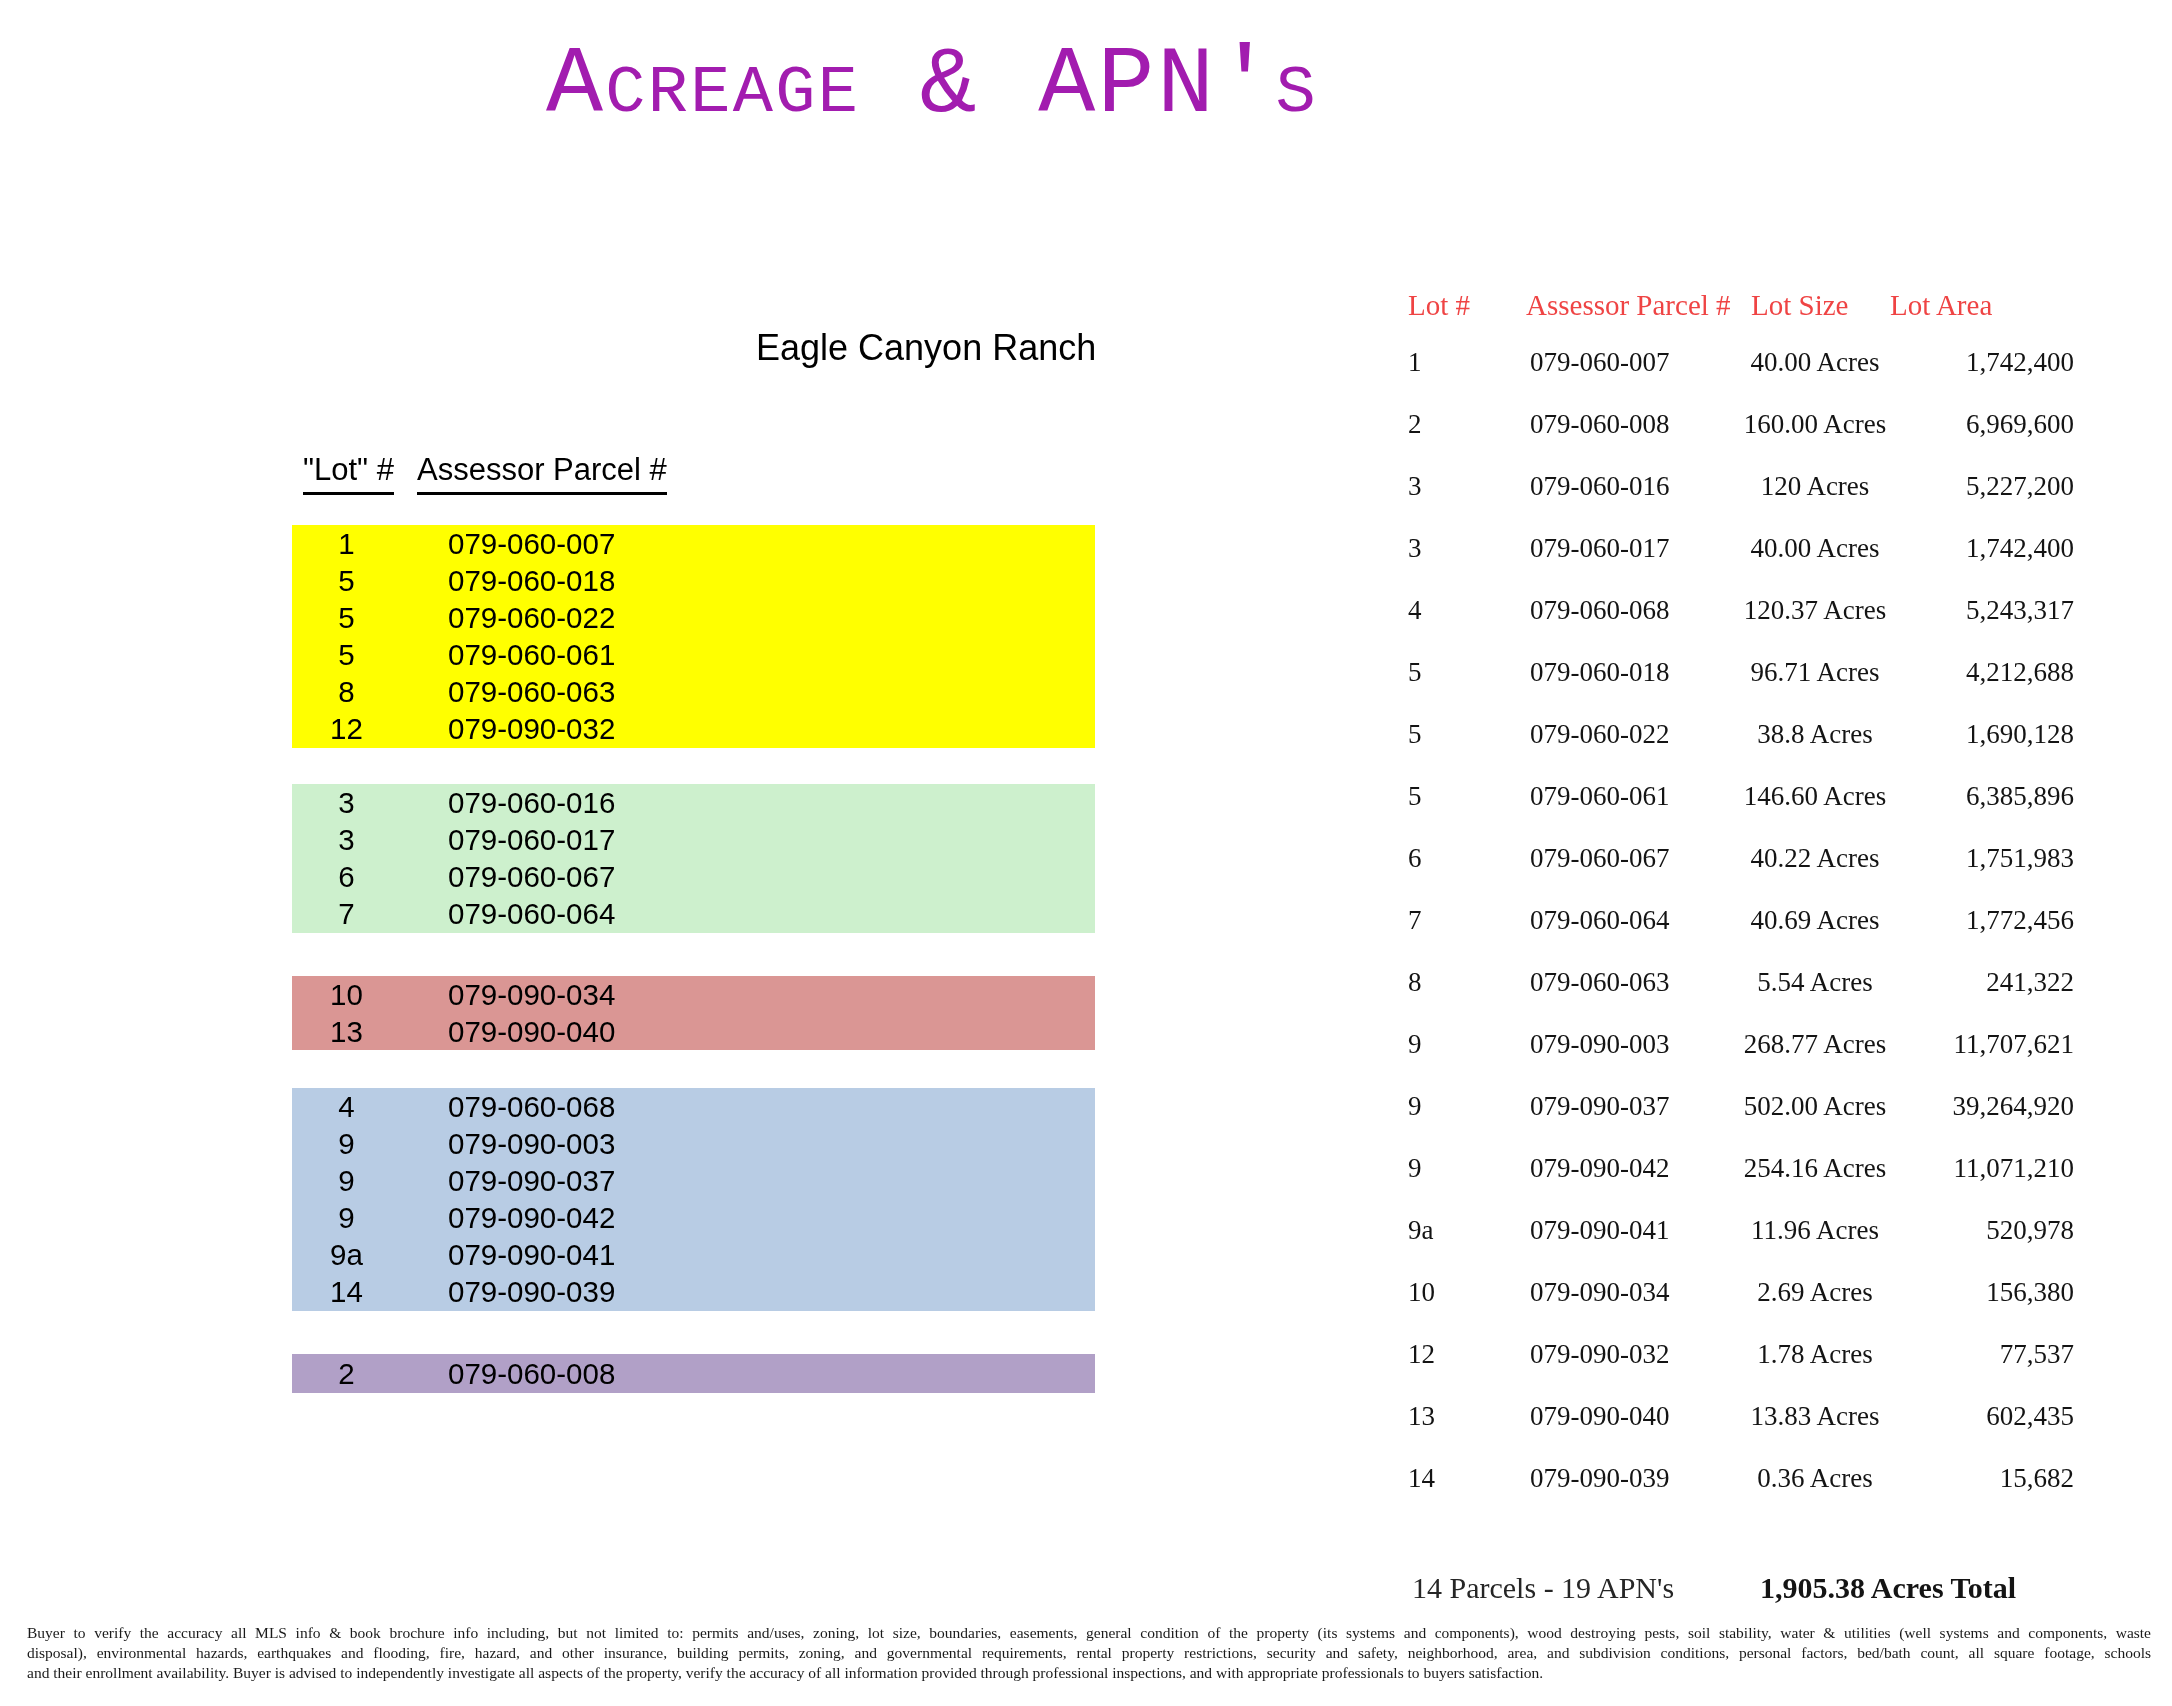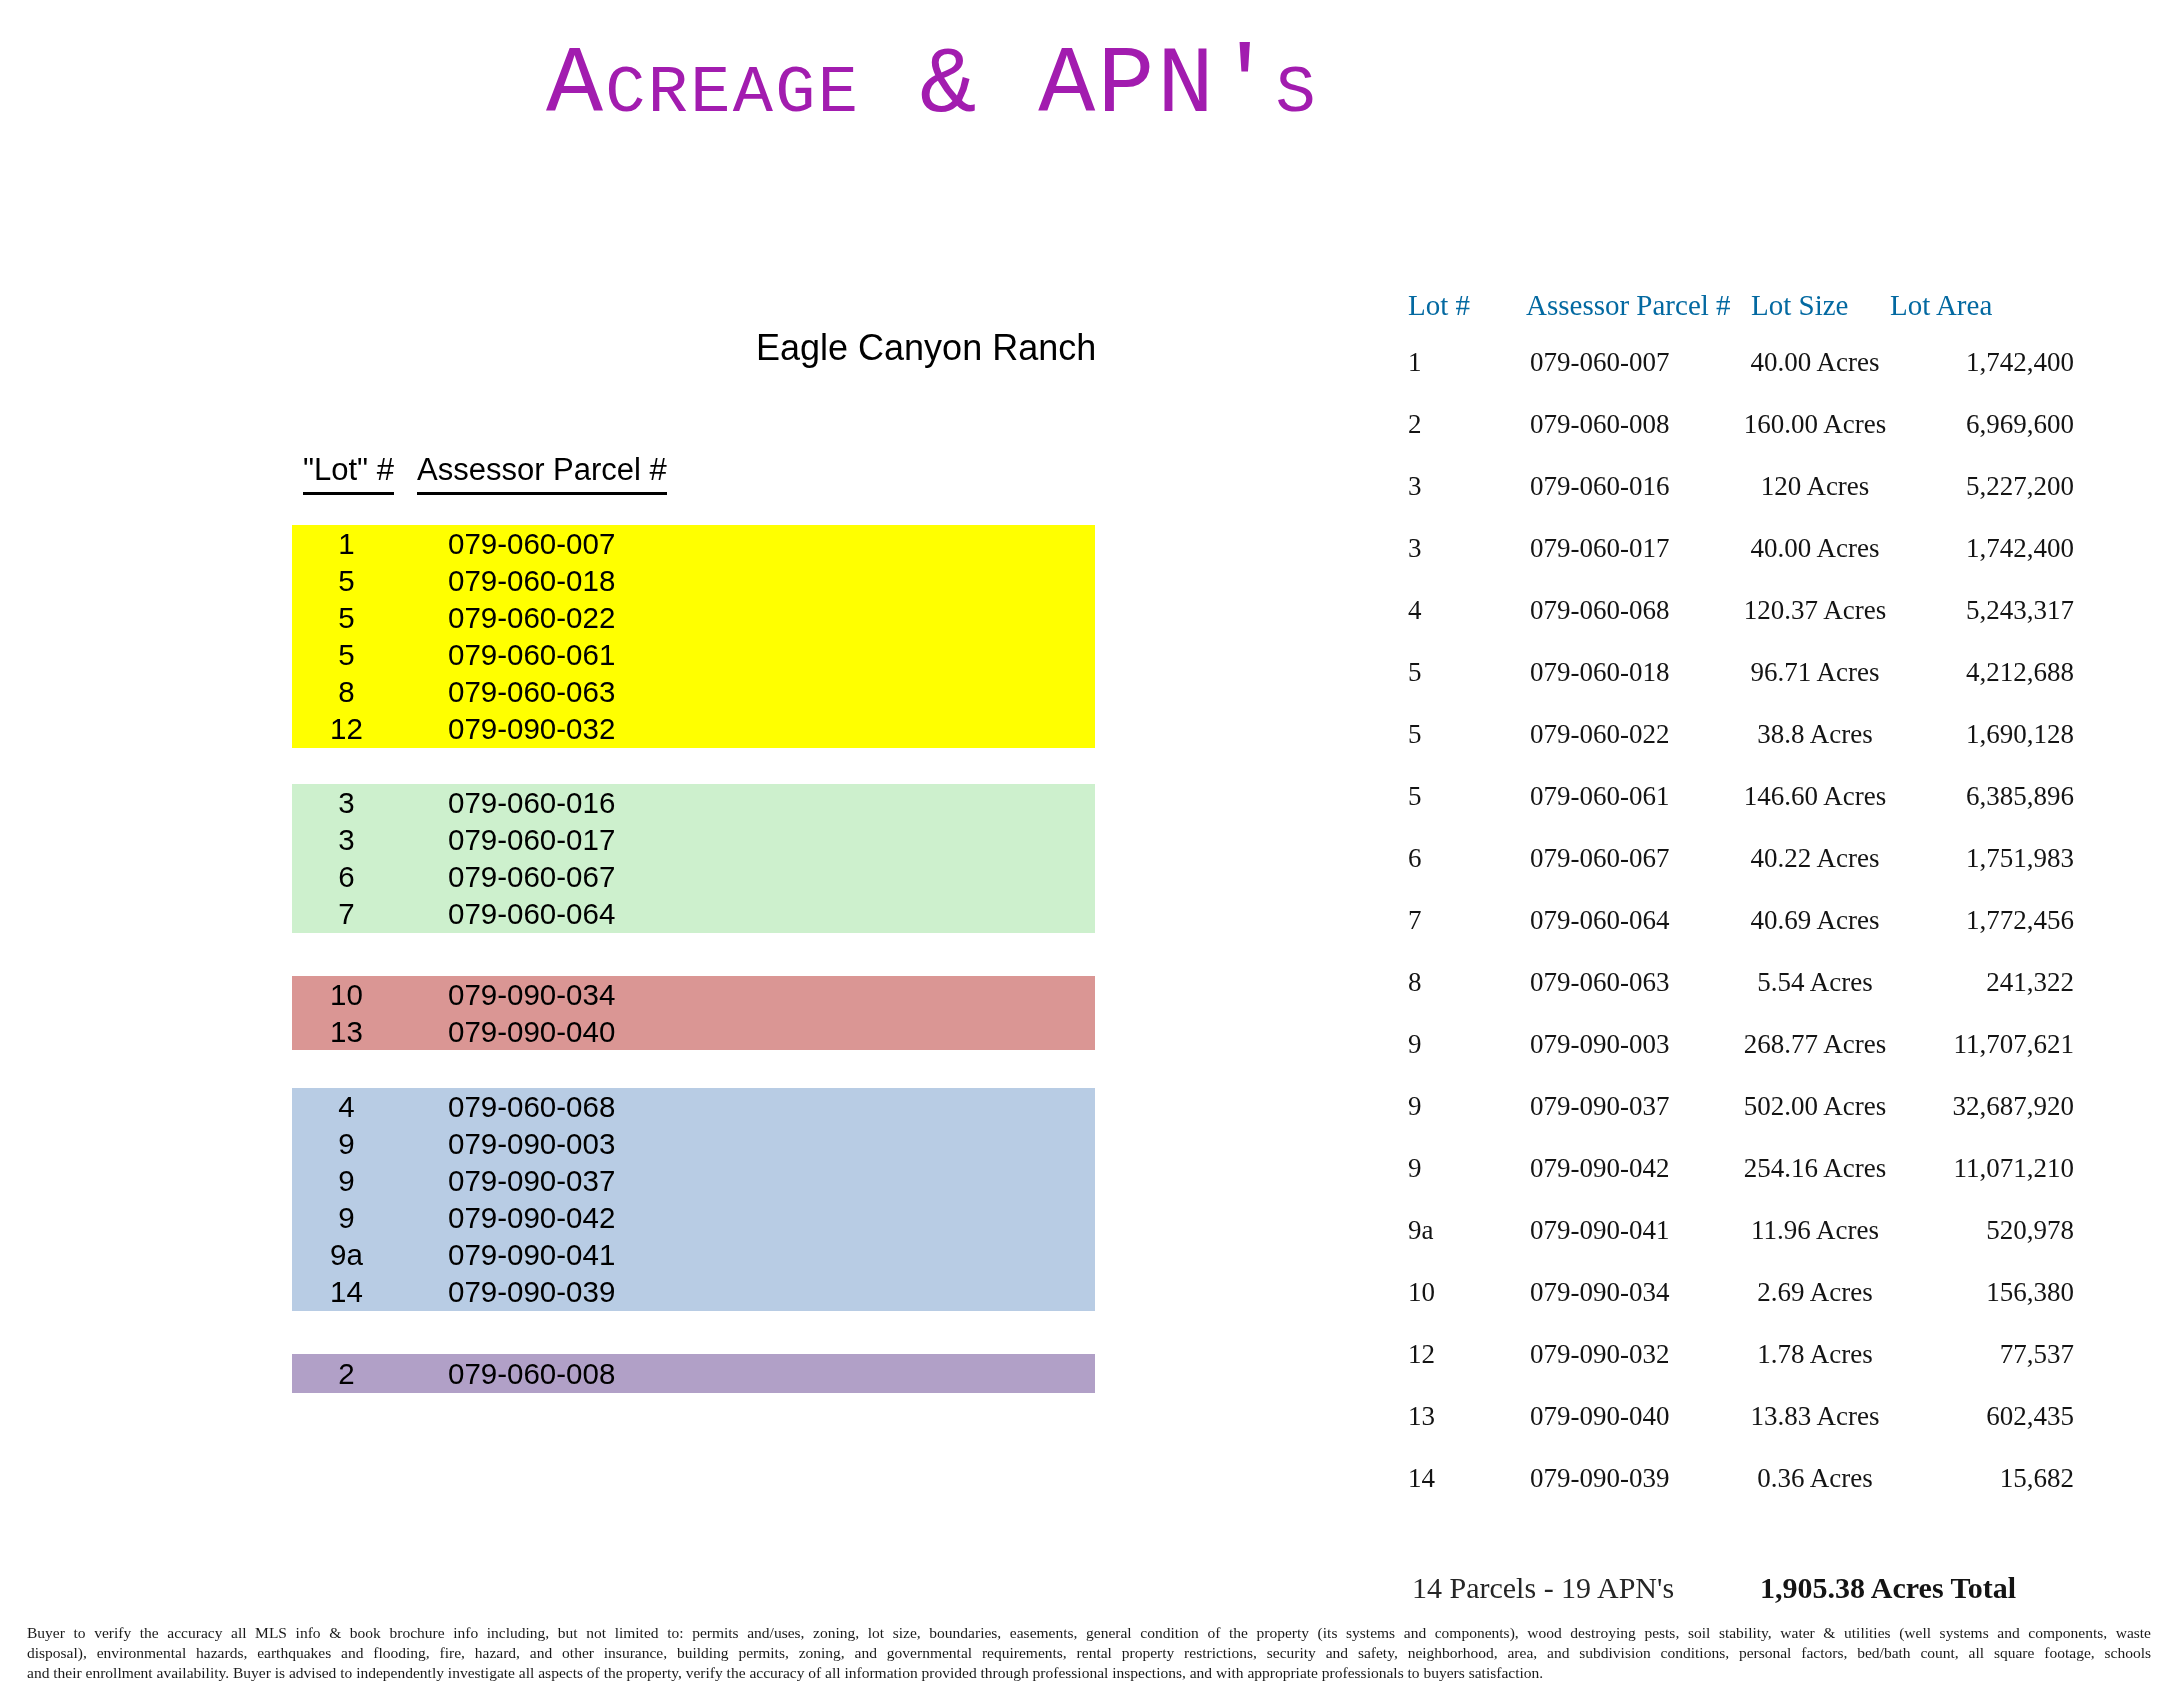--- a/index.html
+++ b/index.html
@@ -25,21 +25,21 @@
   .g2{top:976px;height:74px;}
   .g3{top:1088px;height:223px;}
   .g4{top:1354px;height:39px;}
   .lrow{display:flex;height:37px;line-height:37px;
         font-family:"Liberation Sans", sans-serif;font-size:29.5px;color:#000;}
   .g4 .lrow{height:39px;line-height:39px;}
   .lrow .lot{width:109px;text-align:center;}
   .lrow .apn{margin-left:47px;}
 
   
-  .rt-header{position:absolute;top:289px;font-size:29px;color:#0369a1;}
+  .rt-header{position:absolute;top:289px;font-size:29px;color:#ef4444;}
   .rth-lot{left:1408px;}
   .rth-apn{left:1526px;}
   .rth-size{left:1751px;text-align:right;}
   .rth-area{left:1884px;margin-left:6px;}
 
   .rt-rows{position:absolute;left:0;top:331px;width:2172px;}
   .rrow{position:relative;height:62px;line-height:62px;font-size:27px;color:#141414;}
   .rrow span{position:absolute;top:0;height:62px;}
   .c-lot{left:1408px;}
   .c-apn{left:1530px;}
@@ -232,21 +232,21 @@
     <div class="rrow">
         <span class="c-lot">9</span>
         <span class="c-apn">079-090-003</span>
         <span class="c-size">268.77 Acres</span>
         <span class="c-area">11,707,621</span>
       </div>
     <div class="rrow">
         <span class="c-lot">9</span>
         <span class="c-apn">079-090-037</span>
         <span class="c-size">502.00 Acres</span>
-        <span class="c-area">32,687,920</span>
+        <span class="c-area">39,264,920</span>
       </div>
     <div class="rrow">
         <span class="c-lot">9</span>
         <span class="c-apn">079-090-042</span>
         <span class="c-size">254.16 Acres</span>
         <span class="c-area">11,071,210</span>
       </div>
     <div class="rrow">
         <span class="c-lot">9a</span>
         <span class="c-apn">079-090-041</span>

